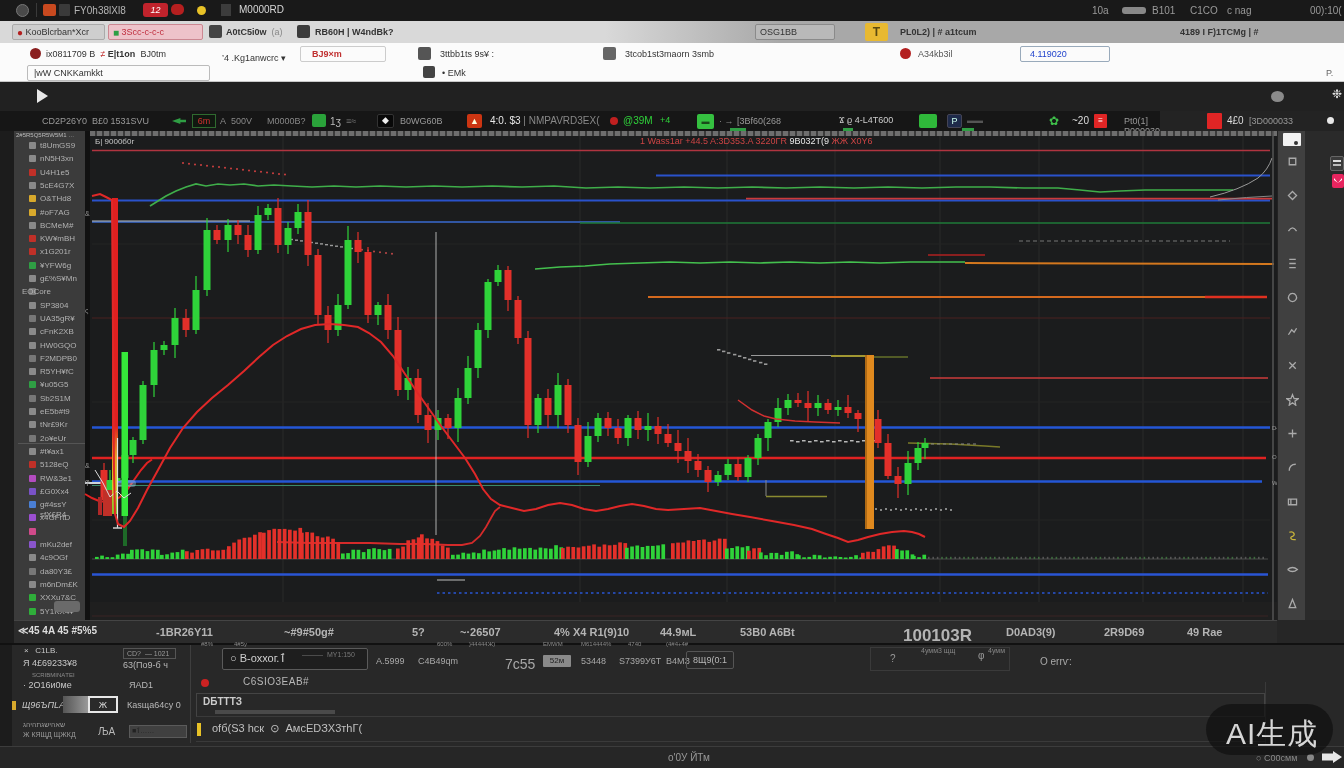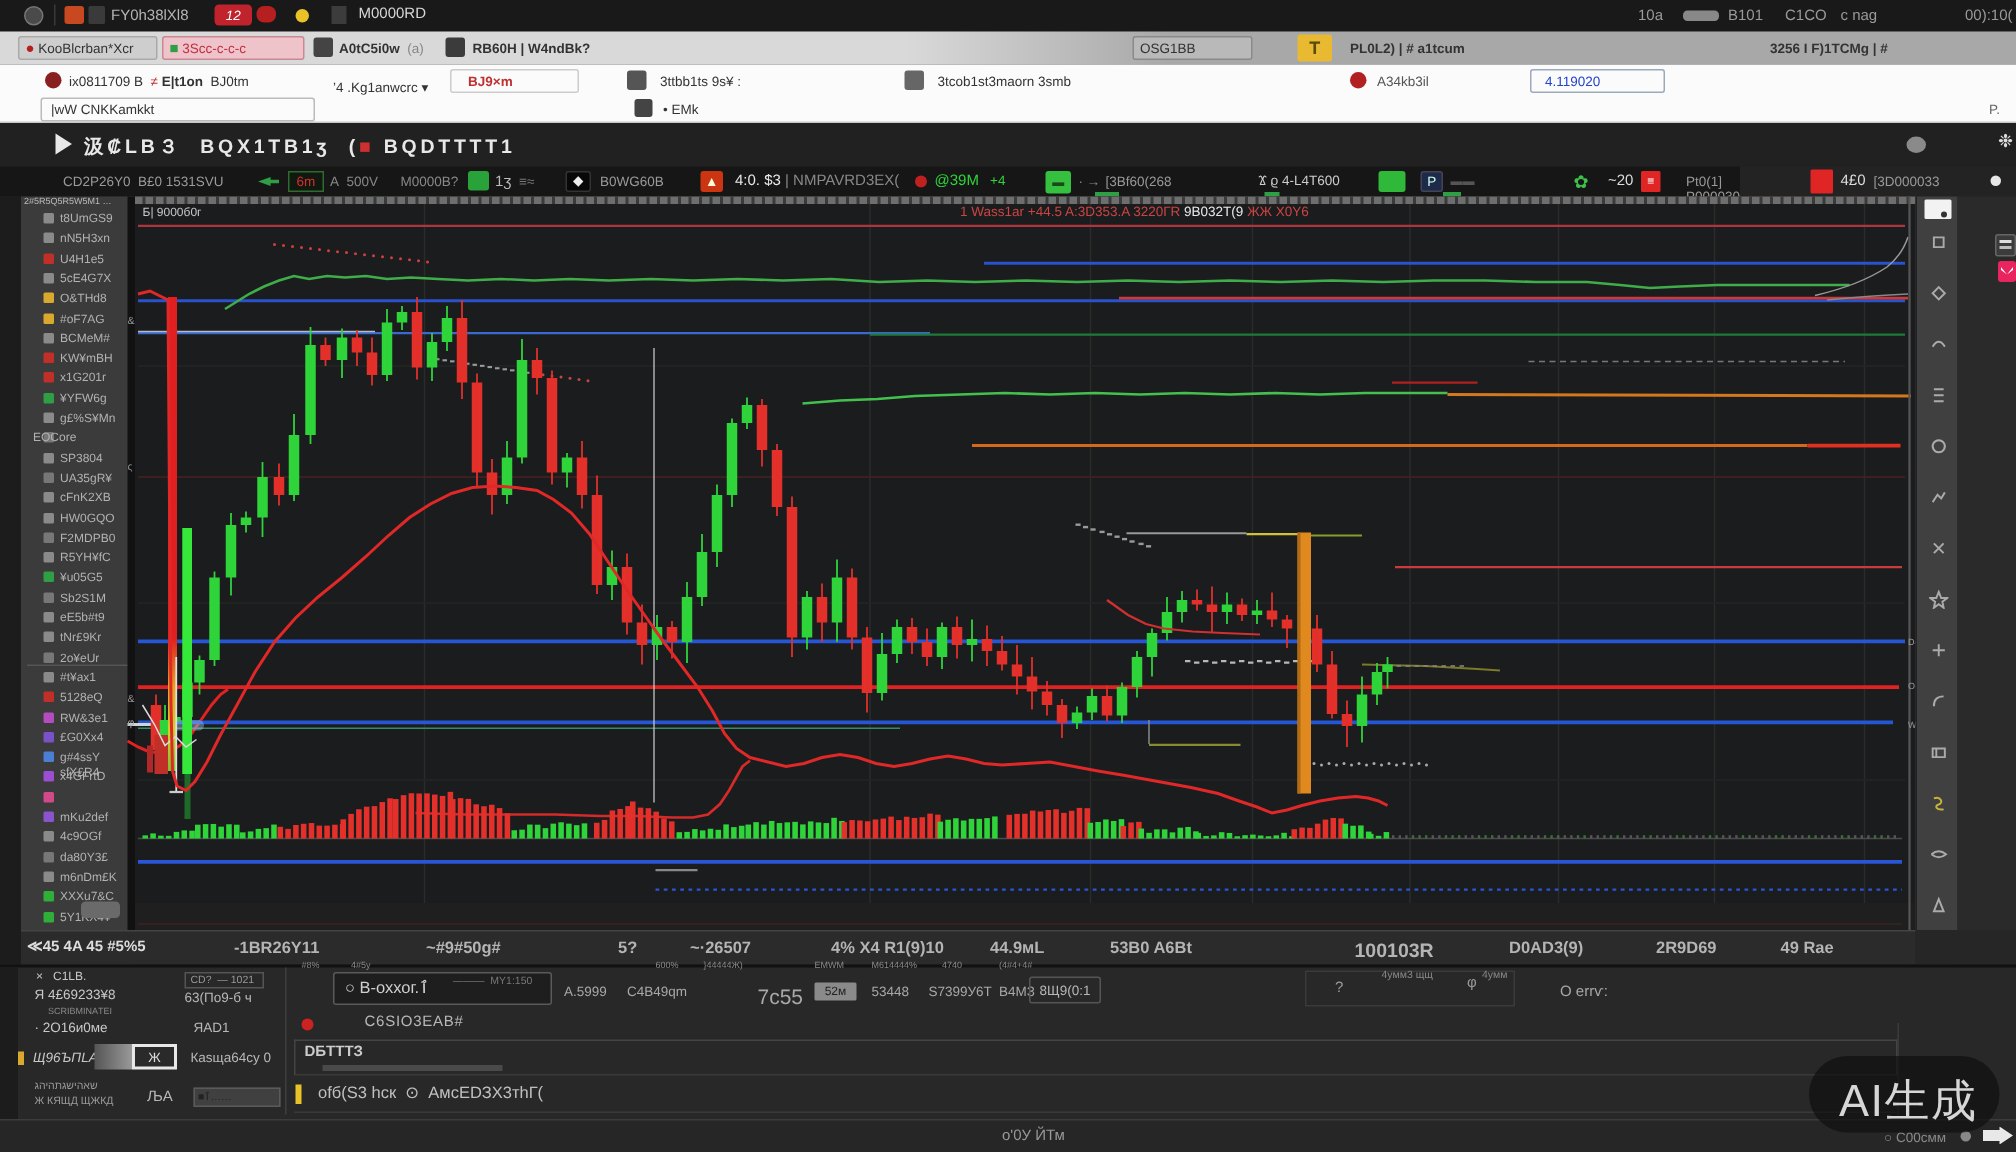--- a/index.html
+++ b/index.html
@@ -30,21 +30,21 @@
 <div class="abs" style="left:0;top:21px;width:1344px;height:22px;background:linear-gradient(90deg,#d9d9d9 0,#d9d9d9 45%,#a8a8a8 58%,#a8a8a8 100%)">
 <div class="chip abs" style="left:12px;top:3px;width:93px;height:16px;background:#cecece"><span style="color:#b32020;font-size:10px">●</span>&nbsp;KooBlcrban*Xcr</div>
 <div class="chip abs" style="left:108px;top:3px;width:95px;height:16px;background:#eec3ca;border-color:#cc8892"><span style="color:#2f9e44;font-size:10px">■</span>&nbsp;<span style="color:#c03040">3Scc-c-c-c</span></div>
 <div class="abs" style="left:209px;top:4px;width:13px;height:13px;background:#444;border-radius:2px"></div>
 <div class="abs tt" style="left:226px;top:6px;font-weight:bold">A0tC5i0w&nbsp;&nbsp;<span style="color:#888;font-weight:normal">(a)</span></div>
 <div class="abs" style="left:297px;top:4px;width:13px;height:13px;background:#3b3b3b;border-radius:2px"></div>
 <div class="abs tt" style="left:315px;top:6px;font-weight:bold">RB60H | W4ndBk?</div>
 <div class="chip abs" style="left:755px;top:3px;width:80px;height:16px;background:#b9b9b9;border-color:#8a8a8a">OSG1BB</div>
 <div class="abs" style="left:865px;top:2px;width:23px;height:18px;background:#e8b931;border-radius:2px;color:#5a4a10;font-weight:bold;text-align:center;font-size:12px;line-height:18px">T</div>
 <div class="abs tt" style="left:900px;top:6px;font-weight:bold">PL0L2) | # a1tcum</div>
-<div class="abs tt" style="left:1180px;top:6px;font-weight:bold">3256 I F)1TCMg | #</div>
+<div class="abs tt" style="left:1180px;top:6px;font-weight:bold">4189 I F)1TCMg | #</div>
 </div>
 <div class="abs" style="left:0;top:43px;width:1344px;height:39px;background:#fbfbfb;border-bottom:1px solid #c8c8c8">
 <div class="abs" style="left:30px;top:5px;width:11px;height:11px;background:#8a1f1f;border-radius:50%"></div>
 <div class="abs tt" style="left:46px;top:6px">ix0811709 B&nbsp;&nbsp;<span style="color:#c03030">≠</span>&nbsp;<b>E|t1on</b>&nbsp;&nbsp;BJ0tm</div>
 <div class="abs" style="left:300px;top:3px;width:86px;height:16px;border:1px solid #ccc;border-radius:2px"></div>
 <div class="abs tt" style="left:312px;top:6px;color:#c03030;font-weight:bold">BJ9×m</div>
 <div class="abs" style="left:418px;top:4px;width:13px;height:13px;background:#555;border-radius:2px"></div>
 <div class="abs tt" style="left:440px;top:6px">3ttbb1ts 9s¥ :</div>
 <div class="abs" style="left:603px;top:4px;width:13px;height:13px;background:#666;border-radius:2px"></div>
 <div class="abs tt" style="left:625px;top:6px">3tcob1st3maorn 3smb</div>
@@ -54,21 +54,20 @@
 <div class="abs tt" style="left:1030px;top:6px;color:#2244cc">4.119020</div>
 <div class="abs" style="left:27px;top:22px;width:183px;height:16px;border:1px solid #bbb;border-radius:2px"></div>
 <div class="abs tt" style="left:34px;top:25px">|wW CNKKamkkt</div>
 <div class="abs tt" style="left:222px;top:10px">’4 .Kg1anwcrc ▾</div>
 <div class="abs" style="left:423px;top:23px;width:12px;height:12px;background:#444;border-radius:2px"></div>
 <div class="abs tt" style="left:442px;top:25px">• EMk</div>
 <div class="abs tt" style="left:1326px;top:25px;color:#666">P.</div>
 </div>
 <div class="abs" style="left:0;top:82px;width:1344px;height:29px;background:#212121">
 <div class="abs" style="left:37px;top:7px;width:0;height:0;border-left:11px solid #e8e8e8;border-top:7px solid transparent;border-bottom:7px solid transparent"></div>
-<div class="abs" style="left:56px;top:7px;font-size:13px;font-weight:bold;color:#e8e8e8;letter-spacing:2.5px">汲₡LB３&nbsp;&nbsp;BQX1TB1ʒ&nbsp;&nbsp;(<span style="color:#cc3030">■</span> BQDTTTT1</div>
 <div class="abs" style="left:1271px;top:9px;width:13px;height:11px;background:#8a8a8a;border-radius:50%"></div>
 <div class="abs" style="left:1332px;top:5px;width:12px;height:13px;color:#ddd;font-size:12px">❉</div>
 </div>
 <div class="abs" style="left:0;top:111px;width:1160px;height:20px;background:#161616">
 <div class="abs" style="left:42px;top:5px;font-size:9px;color:#9a9a9a">CD2P26Y0&nbsp;&nbsp;B£0 1531SVU</div>
 <div class="abs" style="left:172px;top:7px;width:14px;height:6px;background:#2f9e44;clip-path:polygon(0 50%,60% 0,60% 30%,100% 30%,100% 70%,60% 70%,60% 100%)"></div>
 <div class="abs" style="left:192px;top:3px;width:24px;height:14px;background:#101810;border:1px solid #2f6a2f;color:#d03030;font-size:9px;text-align:center;line-height:13px">6m</div>
 <div class="abs" style="left:220px;top:5px;font-size:9px;color:#888">A&nbsp;&nbsp;500V</div>
 <div class="abs" style="left:267px;top:5px;font-size:9px;color:#888">M0000B?</div>
 <div class="abs" style="left:312px;top:3px;width:14px;height:13px;background:#2aa23a;border-radius:2px"></div>
@@ -981,21 +980,21 @@
   </div>
 <div class="abs" style="left:14px;top:620px;width:1263px;height:23px;background:#2b2b2b;border-top:1px solid #444">
     <div style="position:absolute;left:4px;top:4px;font-size:10px;font-weight:bold;color:#ddd;white-space:nowrap">≪45 4A 45 #5%5</div>
     <div style="position:absolute;left:142px;top:5px;font-size:11px;font-weight:bold;color:#b4b4b4;white-space:nowrap">-1BR26Y11</div>
     <div style="position:absolute;left:270px;top:5px;font-size:11px;font-weight:bold;color:#b4b4b4;white-space:nowrap">~#9#50g#</div>
     <div style="position:absolute;left:398px;top:5px;font-size:11px;font-weight:bold;color:#b4b4b4;white-space:nowrap">5?</div>
     <div style="position:absolute;left:446px;top:5px;font-size:11px;font-weight:bold;color:#b4b4b4;white-space:nowrap">~·26507</div>
     <div style="position:absolute;left:540px;top:5px;font-size:11px;font-weight:bold;color:#b4b4b4;white-space:nowrap">4% X4 R1(9)10</div>
     <div style="position:absolute;left:646px;top:5px;font-size:11px;font-weight:bold;color:#b4b4b4;white-space:nowrap">44.9мL</div>
     <div style="position:absolute;left:726px;top:5px;font-size:11px;font-weight:bold;color:#b4b4b4;white-space:nowrap">53B0 A6Bt</div>
-    <div style="position:absolute;left:889px;top:5px;font-size:13px;font-weight:bold;color:#b4b4b4;white-space:nowrap">100103R</div>
+    <div style="position:absolute;left:889px;top:5px;font-size:17px;font-weight:bold;color:#b4b4b4;white-space:nowrap">100103R</div>
     <div style="position:absolute;left:992px;top:5px;font-size:11px;font-weight:bold;color:#b4b4b4;white-space:nowrap">D0AD3(9)</div>
     <div style="position:absolute;left:1090px;top:5px;font-size:11px;font-weight:bold;color:#b4b4b4;white-space:nowrap">2R9D69</div>
     <div style="position:absolute;left:1173px;top:5px;font-size:11px;font-weight:bold;color:#b4b4b4;white-space:nowrap">49 Rae</div>
   </div>
 <div class="abs" style="left:1277px;top:620px;width:67px;height:23px;background:#262626"></div>
 <div class="abs" style="left:0;top:643px;width:1344px;height:103px;background:#282828;border-top:2px solid #111">
     <div style="position:absolute;left:0;top:0;width:12px;height:103px;background:#1c1c1c"></div>
     <div style="position:absolute;left:24px;top:1px;font-size:8px;color:#c8c8c8">×&nbsp;&nbsp;&nbsp;C1LB.</div>
     <div style="position:absolute;left:23px;top:13px;font-size:9px;color:#c8c8c8">Я&nbsp;4£69233¥8</div>
     <div style="position:absolute;left:32px;top:27px;font-size:6px;color:#8a8a8a">SCRІBMІNАTEІ</div>

